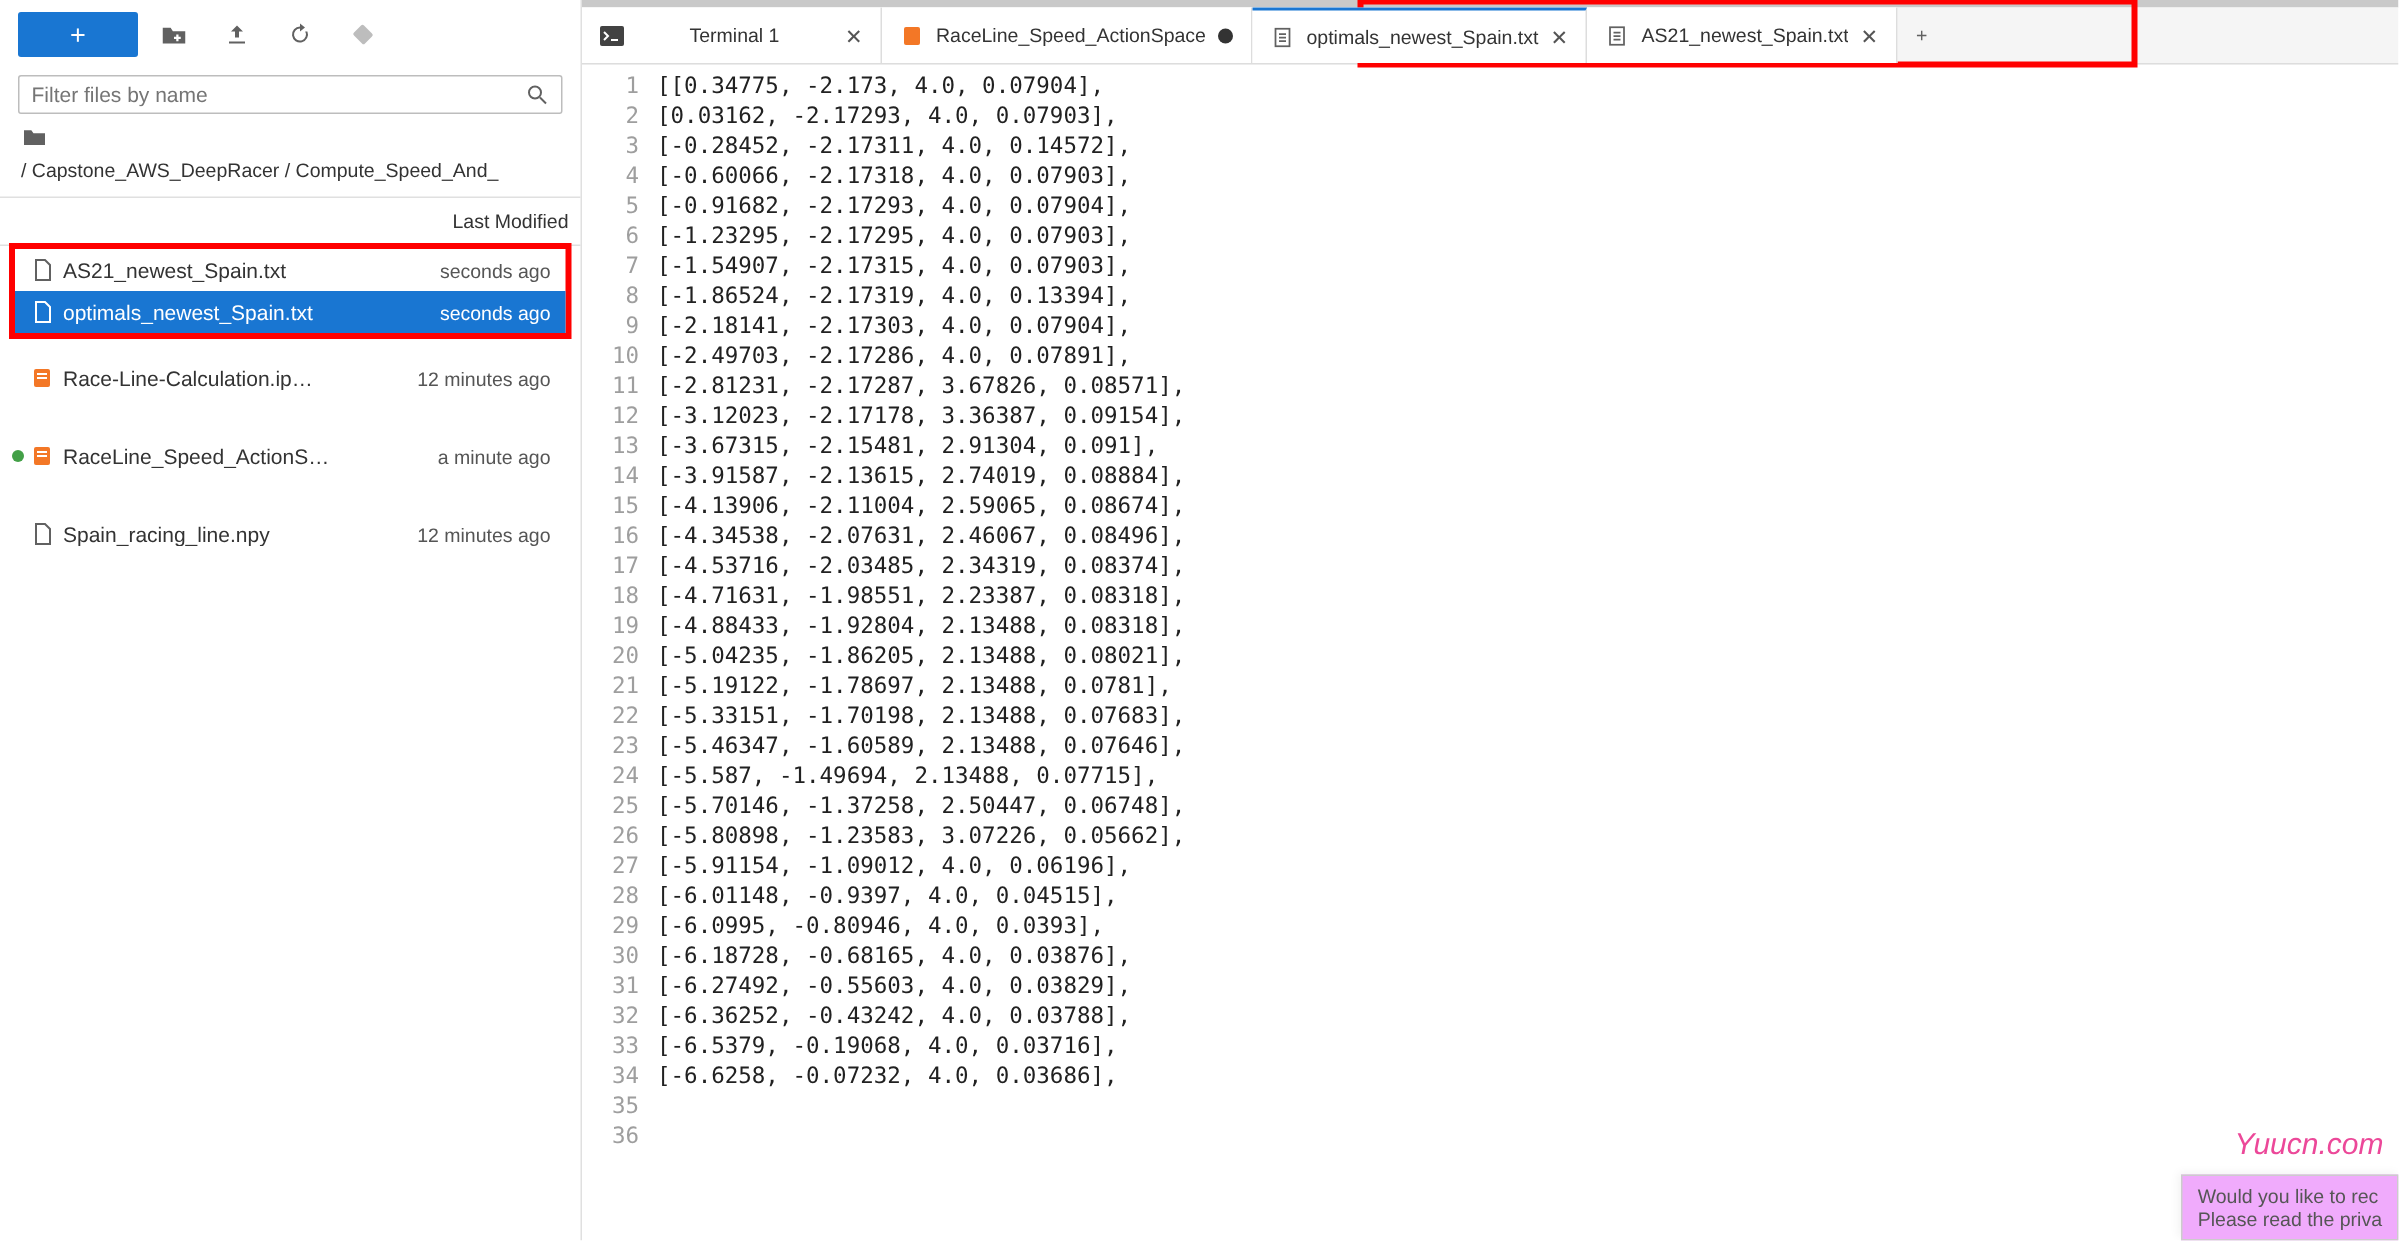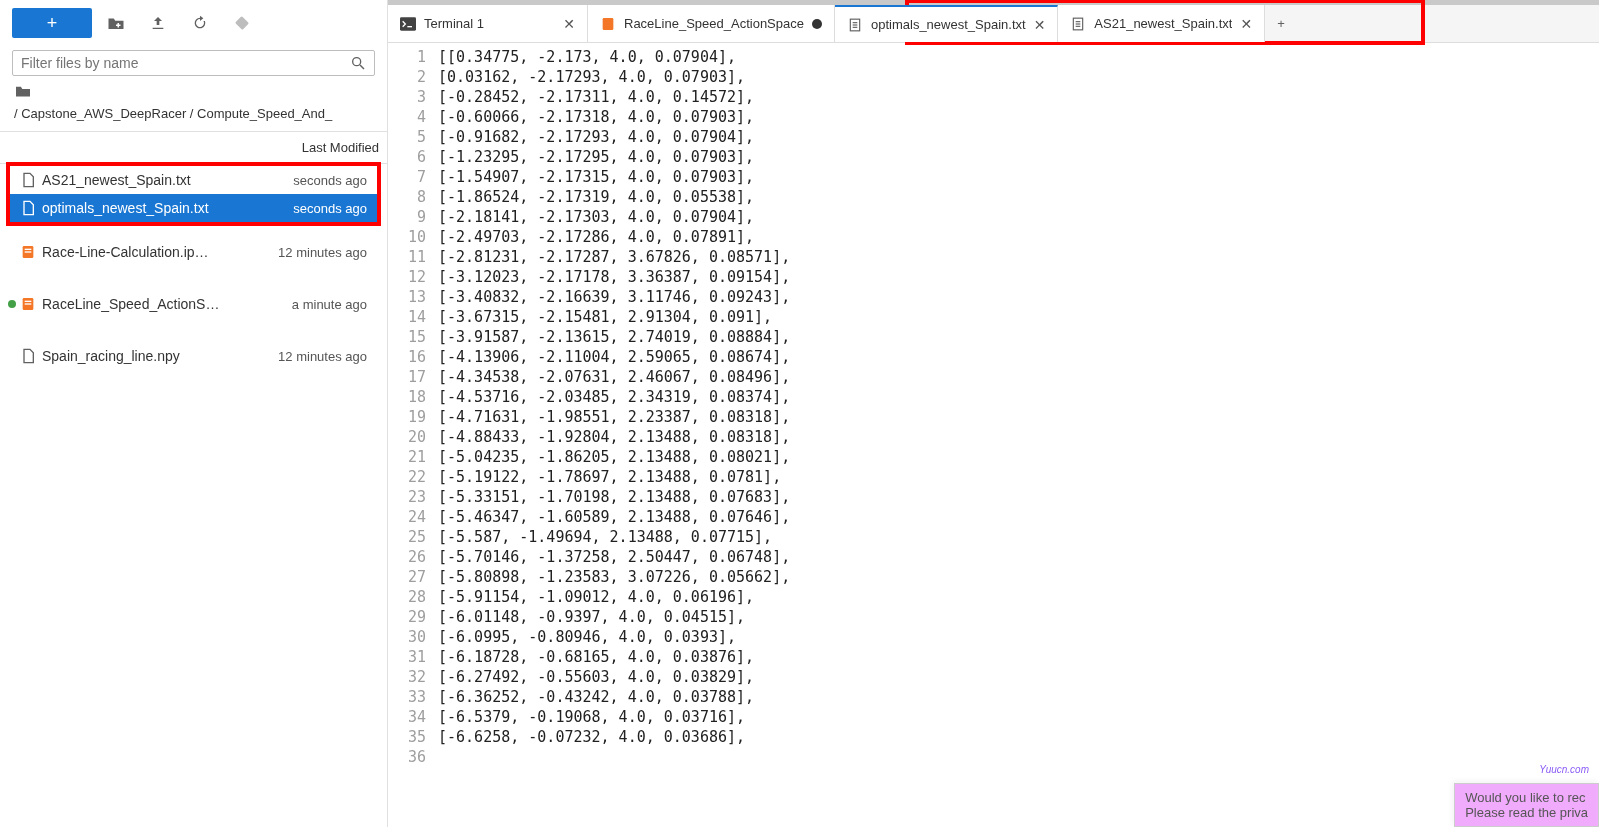--- a/index.html
+++ b/index.html
@@ -22,32 +22,32 @@
 .file-row .fname { flex: 1; display: flex; align-items: center; gap: 6px; overflow: hidden; white-space: nowrap; text-overflow: ellipsis; }
 .file-row .fmod { width: 130px; text-align: right; font-size: 13px; color: #555; }
 .file-row.selected { background: #1976d2; color: #fff; }
 .file-row.selected .fmod { color: #fff; }
 .file-list .file-row { padding: 18px 20px; }
 .status-dot { width: 8px; height: 8px; background: #43a047; border-radius: 50%; display: inline-block; margin-left: -12px; margin-right: 4px; }
 .ficon { width: 16px; height: 16px; flex-shrink: 0; display: inline-flex; align-items: center; justify-content: center; }
 .main { flex: 1; display: flex; flex-direction: column; border-top: 5px solid #c9c9c9; position: relative; }
 .tabbar { display: flex; background: #f5f5f5; border-bottom: 1px solid #ddd; height: 38px; align-items: stretch; position: relative; }
 .tab { display: flex; align-items: center; gap: 8px; padding: 0 12px; border-right: 1px solid #ddd; background: #fff; font-size: 13px; min-width: 200px; max-width: 260px; cursor: pointer; position: relative; }
-.tab .tlabel { flex: 1; overflow: hidden; white-space: nowrap; text-overflow: ellipsis; }
+.tab .tlabel { flex: 1; overflow: hidden; white-space: nowrap; text-overflow: ellipsis; text-align: center; }
 .tab .tclose { font-size: 14px; color: #555; }
 .tab .tdot { width: 10px; height: 10px; background: #333; border-radius: 50%; }
 .tab.active { border-top: 2px solid #1976d2; }
 .tab-highlight { position: absolute; border: 4px solid #ff0000; top: -6px; height: 46px; pointer-events: none; }
 .tab-add { width: 32px; display: flex; align-items: center; justify-content: center; color: #616161; cursor: pointer; }
 .editor { flex: 1; display: flex; overflow: auto; font-family: "Consolas", "Menlo", monospace; font-size: 15px; line-height: 20px; padding-top: 4px; }
 .gutter { width: 50px; text-align: right; color: #9e9e9e; padding-right: 12px; user-select: none; }
 .gutter div { height: 20px; }
 .code { flex: 1; color: #212121; }
 .code div { height: 20px; white-space: pre; }
-.watermark { position: absolute; right: 10px; bottom: 52px; color: #8b5cf6; font-size: 10px; font-style: italic; }
+.watermark { position: absolute; right: 10px; bottom: 52px; color: #ec4899; font-size: 20px; font-style: italic; }
 .notice { position: absolute; right: 0; bottom: 0; background: #f0abfc; border: 1px solid #ccc; padding: 6px 10px; font-size: 13px; color: #555; box-shadow: -2px -2px 6px rgba(0,0,0,0.05); }
 svg { display: block; }
 </style>
 </head>
 <body>
 
 <div class="container">
   <div class="sidebar">
     <div class="toolbar">
       <button class="btn-new">
@@ -252,26 +252,25 @@
           <div>36</div>
         </div>
       <div class="code" id="code">
           <div>[[0.34775, -2.173, 4.0, 0.07904],</div>
           <div>[0.03162, -2.17293, 4.0, 0.07903],</div>
           <div>[-0.28452, -2.17311, 4.0, 0.14572],</div>
           <div>[-0.60066, -2.17318, 4.0, 0.07903],</div>
           <div>[-0.91682, -2.17293, 4.0, 0.07904],</div>
           <div>[-1.23295, -2.17295, 4.0, 0.07903],</div>
           <div>[-1.54907, -2.17315, 4.0, 0.07903],</div>
-          <div>[-1.86524, -2.17319, 4.0, 0.05538],</div>
+          <div>[-1.86524, -2.17319, 4.0, 0.13394],</div>
           <div>[-2.18141, -2.17303, 4.0, 0.07904],</div>
           <div>[-2.49703, -2.17286, 4.0, 0.07891],</div>
           <div>[-2.81231, -2.17287, 3.67826, 0.08571],</div>
           <div>[-3.12023, -2.17178, 3.36387, 0.09154],</div>
-          <div>[-3.40832, -2.16639, 3.11746, 0.09243],</div>
           <div>[-3.67315, -2.15481, 2.91304, 0.091],</div>
           <div>[-3.91587, -2.13615, 2.74019, 0.08884],</div>
           <div>[-4.13906, -2.11004, 2.59065, 0.08674],</div>
           <div>[-4.34538, -2.07631, 2.46067, 0.08496],</div>
           <div>[-4.53716, -2.03485, 2.34319, 0.08374],</div>
           <div>[-4.71631, -1.98551, 2.23387, 0.08318],</div>
           <div>[-4.88433, -1.92804, 2.13488, 0.08318],</div>
           <div>[-5.04235, -1.86205, 2.13488, 0.08021],</div>
           <div>[-5.19122, -1.78697, 2.13488, 0.0781],</div>
           <div>[-5.33151, -1.70198, 2.13488, 0.07683],</div>

